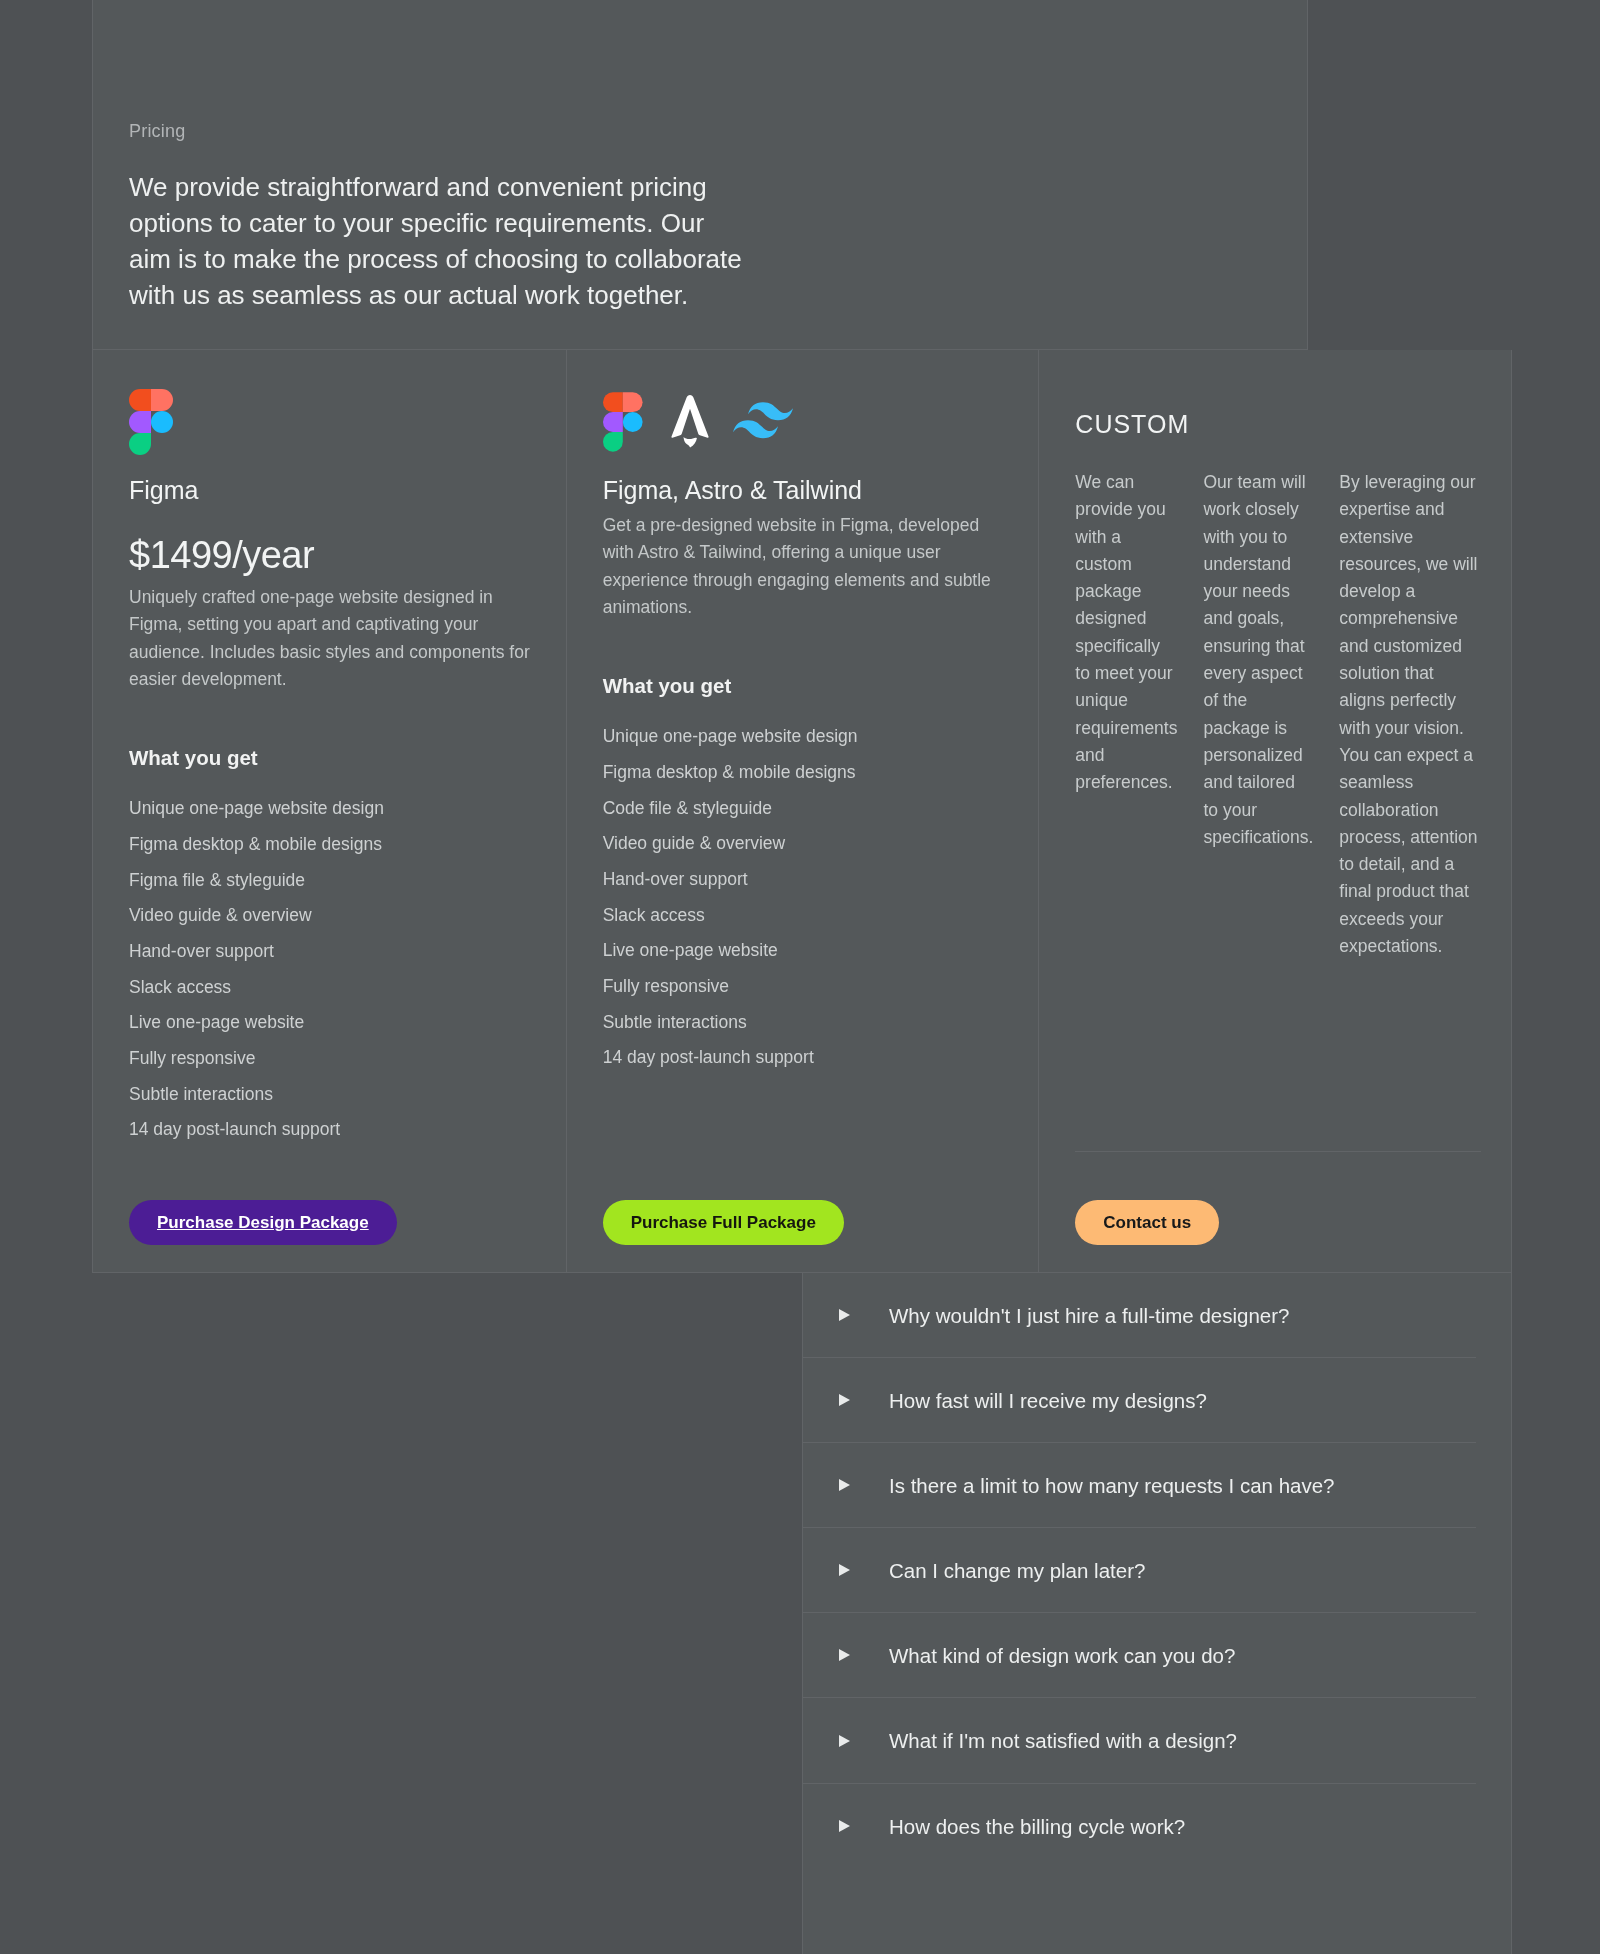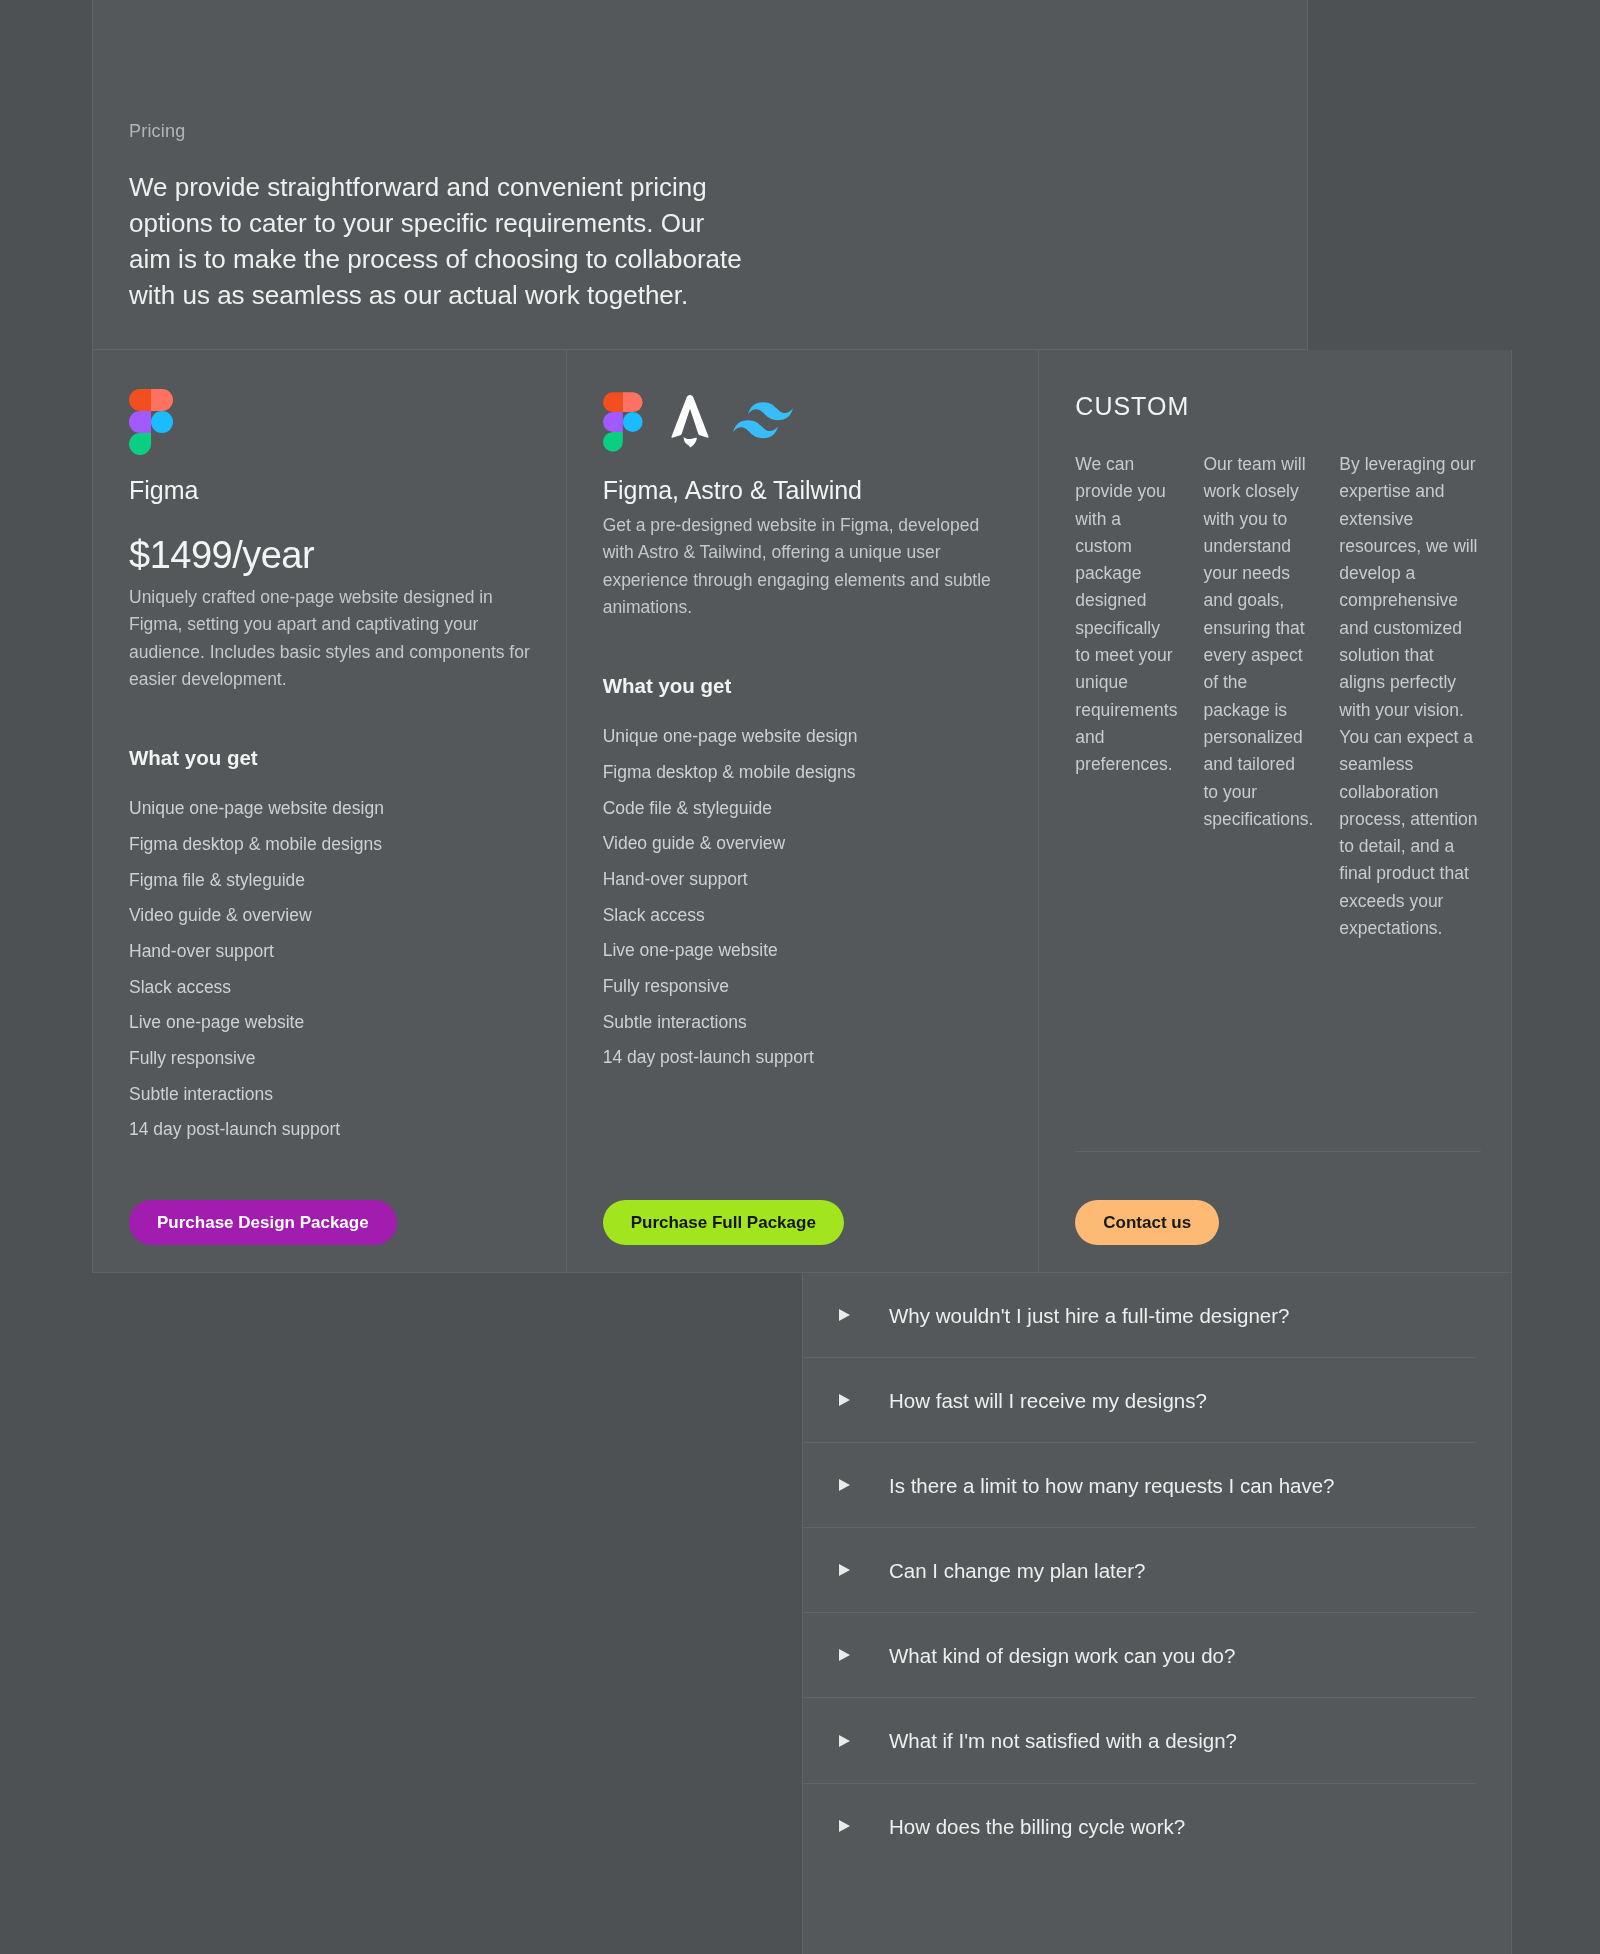--- a/index.html
+++ b/index.html
@@ -35,37 +35,37 @@
     background:var(--bg-main);
     border-left:1px solid var(--line);
     border-right:1px solid var(--line);
     border-bottom:1px solid var(--line);
     display:grid;grid-template-columns:1fr 1fr 1fr;
   }
   .card{padding:39px 30px 27px 36px;display:flex;flex-direction:column;}
   .card + .card{border-left:1px solid var(--line);}
   .logo-row{height:66px;display:flex;align-items:center;gap:22px;}
   .card-title{margin-top:20px;font-size:25px;font-weight:500;color:var(--txt-bright);line-height:30px;}
-  .custom-title{margin-top:2px;font-size:25px;font-weight:400;letter-spacing:1px;color:var(--txt-bright);line-height:30px;}
+  .custom-title{margin-top:20px;font-size:25px;font-weight:400;letter-spacing:1px;color:var(--txt-bright);line-height:30px;}
   .price{margin-top:28px;font-size:38px;font-weight:500;letter-spacing:-.5px;color:var(--txt-bright);line-height:44px;}
   .desc{margin-top:7px;font-size:17.5px;line-height:27.3px;color:#c4c8c9;}
   .feat-head{margin-top:52px;font-size:20.5px;font-weight:700;color:#f1f2f2;line-height:26px;}
   .features{margin-top:26px;}
   .feature{font-size:17.5px;line-height:22px;color:#ced1d2;margin-bottom:13.7px;}
   .cparas{margin-top:30px;display:flex;flex-direction:row;gap:26px;}
   .cpara{font-size:17.5px;line-height:27.3px;color:#c7cbcc;}
   .card-footer{margin-top:auto;}
   .foot-divider{height:1px;background:var(--line);margin-bottom:28px;}
   .btn{
     display:inline-flex;align-items:center;justify-content:center;
     height:45px;padding:0 28px;border:none;border-radius:23px;
     font-family:"Liberation Sans",sans-serif;font-size:17px;font-weight:700;
     cursor:pointer;white-space:nowrap;
   }
-  .btn-dark{background:#a21caf;color:#ffffff;}
+  .btn-dark{background:#4c1d95;color:#ffffff;text-decoration:underline;}
   .btn-lime{background:#a2e51f;color:#15170f;}
   .btn-white{background:#fdba74;color:#17191a;margin-top:20px;}
   
   .figma-logo{width:44px;height:66px;}
   .figma-logo .row{display:flex;height:22px;}
   .figma-logo .p{width:22px;height:22px;}
   .fg-tl{background:#f24e1e;border-radius:11px 0 0 11px;}
   .fg-tr{background:#ff7262;border-radius:0 11px 11px 0;}
   .fg-ml{background:#a259ff;border-radius:11px 0 0 11px;}
   .fg-mr{background:#1abcfe;border-radius:50%;}

